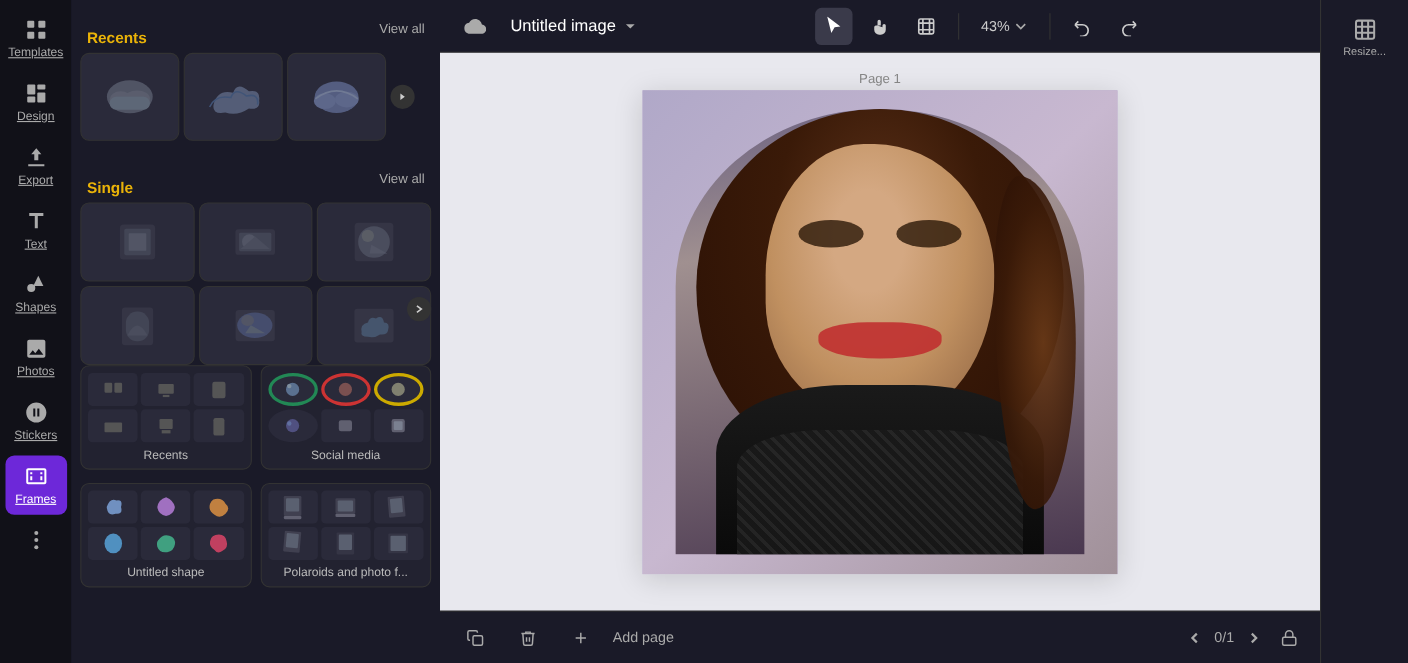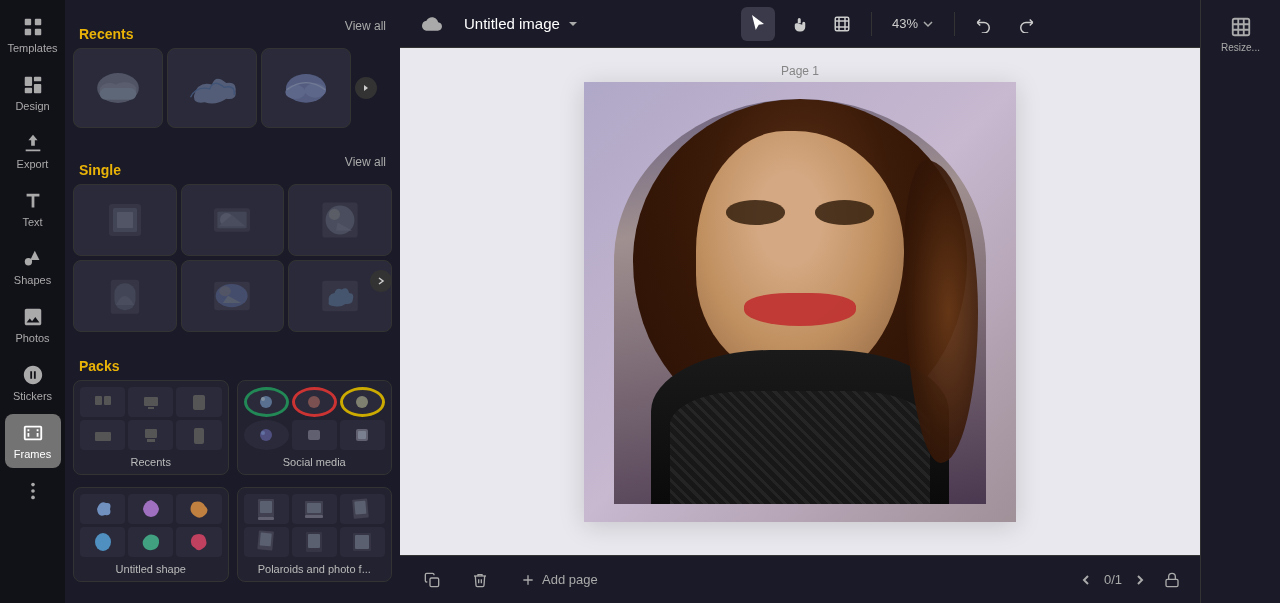--- a/index.html
+++ b/index.html
@@ -21,22 +21,23 @@
       flex-direction: column;
       align-items: center;
       justify-content: center;
       width: 56px;
       padding: 8px 4px;
       border-radius: 8px;
       cursor: pointer;
       gap: 4px;
       color: #aaa;
       font-size: 11px;
-    }
-    .icon-sidebar-item.active { background: #737373; color: #fff; }
+      text-decoration: underline;
+    }
+    .icon-sidebar-item.active { background: #6d28d9; color: #fff; }
     .icon-sidebar-item svg { width: 22px; height: 22px; }
 
     
     .panel-sidebar {
       width: 335px;
       background: #1a1a28;
       display: flex;
       flex-direction: column;
       overflow-y: auto;
       flex-shrink: 0;
@@ -311,21 +312,21 @@
       display: flex;
       align-items: center;
       padding: 0 16px;
       gap: 16px;
       border-top: 1px solid #333;
       flex-shrink: 0;
     }
     .bottom-btn {
       display: flex;
       align-items: center;
-      gap: 6px;
+      gap: 21px;
       background: none;
       border: none;
       color: #aaa;
       font-size: 13px;
       cursor: pointer;
       padding: 4px 8px;
       border-radius: 6px;
       justify-content: flex-end;
     }
     .bottom-right {
@@ -538,23 +539,20 @@
 
   <div style="position:relative; padding: 0 8px; margin-top: -70px; display: flex; justify-content: flex-end; pointer-events:none;">
     <div class="nav-arrow" style="pointer-events:all;">
       <svg width="10" height="10" viewBox="0 0 10 10" fill="#ccc">
         <path d="M3 2l4 3-4 3" stroke="#ccc" fill="none" stroke-width="1.5"></path>
       </svg>
     </div>
   </div>
   <div style="height:40px;"></div>
 
-  <div class="section-header">
-    <span class="section-title">Packs</span>
-  </div>
   <div class="packs-grid">
 
     <div class="pack-item">
       <div class="pack-thumbnails">
         <div class="pack-thumb" style="background:#2a2a3a;">
           <svg width="20" height="20" viewBox="0 0 20 20" fill="#555">
               <rect x="2" y="4" width="7" height="9" rx="1"></rect>
               <rect x="11" y="4" width="7" height="9" rx="1"></rect>
             </svg>
         </div>

